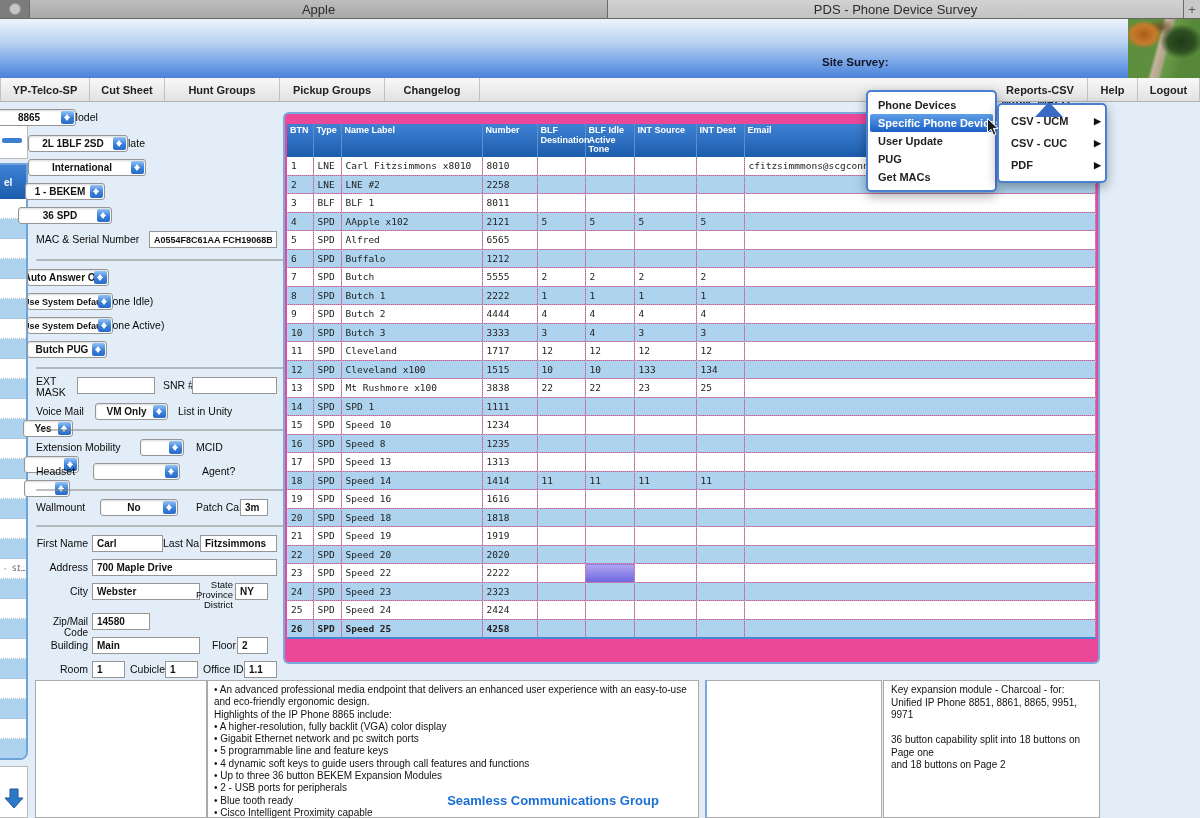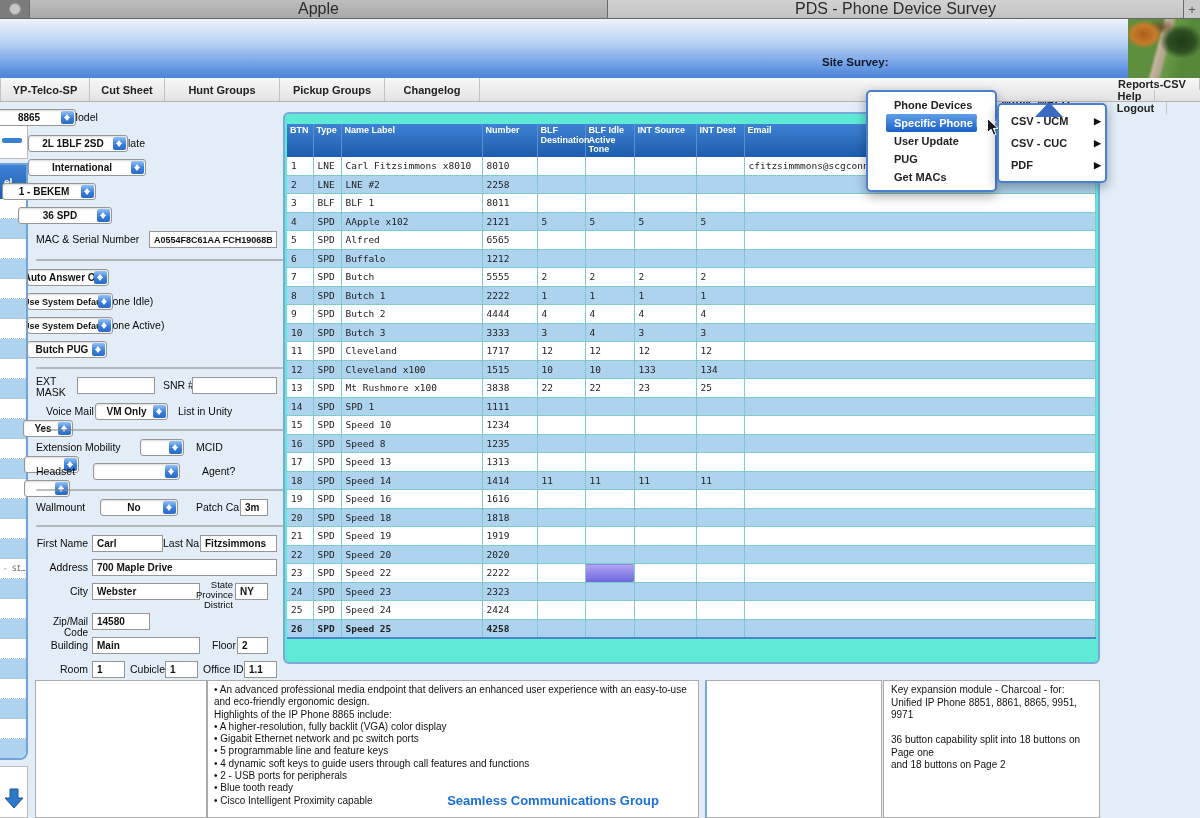--- a/index.html
+++ b/index.html
@@ -7,21 +7,21 @@
   html,body { margin:0; padding:0; }
   body {
     width:1200px; height:818px; overflow:hidden; position:relative;
     background:#e2edf7; font-family:"Liberation Sans", sans-serif;
   }
   
   .tabbar { position:absolute; left:0; top:0; width:1200px; height:19px;
     background:#8a8a8a; display:flex; border-bottom:1px solid #666; }
   .tab-corner { width:30px; background:#7c7c7c; display:flex; align-items:center; justify-content:center; border-right:1px solid #6a6a6a;}
   .win-circle { width:12px; height:12px; border-radius:50%; background:#c6c6c6; border:1px solid #9a9a9a; }
-  .tab { display:flex; align-items:center; justify-content:center; font-size:16px; color:#2c2c2c; border-right:1px solid #6a6a6a; }
+  .tab { display:flex; align-items:center; justify-content:center; font-size:13px; color:#2c2c2c; border-right:1px solid #6a6a6a; }
   .tab-apple { width:578px; background:linear-gradient(#bdbdbd,#a9a9a9); }
   .tab-active { width:576px; background:linear-gradient(#d2d2d2,#c3c3c3); }
   .newtab { flex:1; background:#c9c9c9; color:#555; font-size:13px; display:flex; align-items:center; justify-content:center; }
   
   .banner { position:absolute; left:0; top:19px; width:1200px; height:59px;
     background:linear-gradient(180deg,#eef4fc 0%,#b9d2f2 40%,#6f9fe6 78%,#4a82d8 100%); }
   .site-survey { position:absolute; left:822px; top:37px; display:flex; font-size:11.5px; font-weight:bold; color:#111827; }
   .site-survey .val { margin-left:12px;margin-top:40px; }
   .photo { position:absolute; right:0; top:0; width:72px; height:59px;
     background:
@@ -60,35 +60,35 @@
     padding:0 15px 0 5px; font-size:10px; font-weight:bold; color:#111; white-space:nowrap; overflow:hidden; }
   .stepper { position:absolute; right:1px; top:1px; bottom:1px; width:13px; border-radius:2px;
     background:linear-gradient(#93c2f6,#3a7fd9 55%,#2a6cc8); }
   .stepper::before { content:""; position:absolute; left:3px; top:3px; border:3.5px solid transparent; border-top:none; border-bottom:4px solid #fff; }
   .stepper::after  { content:""; position:absolute; left:3px; bottom:3px; border:3.5px solid transparent; border-bottom:none; border-top:4px solid #fff; }
   input.ti { height:17px; border:1px solid #969696; background:#fff; color:#111;
     font:bold 10px "Liberation Sans", sans-serif; padding:0 4px; }
   .divider { height:2px; background:#8a8a8a; opacity:.55; border-radius:1px; margin:5px 0 5px 6px; }
   
   .table-wrap { position:absolute; left:283px; top:112px; width:817px; height:552px;
-    background:#5eead4; border:2px solid #7aa9dd; border-radius:6px; padding:10px 2px 4px 2px; }
+    background:#ec4899; border:2px solid #7aa9dd; border-radius:6px; padding:10px 2px 4px 2px; }
   table.ptable { border-collapse:collapse; table-layout:fixed; width:100%; }
   .ptable th { background:linear-gradient(#3f82d4,#1c5cac); color:#fff; font:bold 9px "Liberation Sans", sans-serif;
     text-align:left; vertical-align:top; padding:2px 3px; line-height:9.5px; height:26px; border-right:1px solid #5a90cc; }
   .ptable td { height:18.5px; padding:0 4px; border-right:1px dotted #9ab0c0; border-bottom:1px dotted #9ab0c0;
     font:9.5px "DejaVu Sans Mono", monospace; color:#222; white-space:nowrap; overflow:hidden; }
   tr.rodd td { background:#fff; }
   tr.reven td { background:#aed3ee; }
   tr.lastrow td { border-bottom:2px solid #4a86d0;font-weight:bold; }
   td.hl-cell { background:linear-gradient(180deg,#b2a5f1,#6c66e0) !important; border-radius:2px; }
   
   .menu-pointer { position:absolute; left:1035px; top:102px; width:0; height:0; z-index:60;
     border-left:14px solid transparent; border-right:14px solid transparent; border-bottom:15px solid #3a6bc4; }
   .dropdown { position:absolute; left:866px; top:90px; width:131px; background:#fff; border:2px solid #4a7fd2;
-    border-radius:5px; box-shadow:0 4px 12px rgba(0,0,0,.35); padding:4px 16px; z-index:50; }
+    border-radius:5px; box-shadow:0 4px 12px rgba(0,0,0,.35); padding:4px 0; z-index:50; }
   .dd-item { height:18px; display:flex; align-items:center; padding:0 10px; font-size:11px; font-weight:bold; color:#222; white-space:nowrap; }
   .dd-item.hl { background:linear-gradient(#5f9ee8,#1a5fc6); color:#fff; margin:0 2px; padding:0 8px; border-radius:2px; }
   .submenu { position:absolute; left:997px; top:103px; width:110px; background:#fff; border:2px solid #4a7fd2;
     border-radius:5px; box-shadow:0 4px 12px rgba(0,0,0,.35); padding:5px 0; z-index:55; }
   .sm-item { height:22px; display:flex; align-items:center; padding:0 4px 0 12px; font-size:11px; font-weight:bold; color:#222; }
   .sm-arrow { margin-left:auto; font-size:9px; color:#111; }
   .cursor-icon { position:absolute; left:986px; top:118px; z-index:70; }
   
   .bbox { position:absolute; top:680px; height:138px; background:#fff; border:1px solid #aaa; }
   .bbox1 { left:35px;  width:172px; }
@@ -128,21 +128,21 @@
 
 <div class="menubar">
   <span id="menubar-left" style="display:flex;height:100%;">
       <span class="menu-item menu-first" style="width: 90px;">YP-Telco-SP</span>
       <span class="menu-item" style="width: 75px;">Cut Sheet</span>
       <span class="menu-item" style="width: 115px;">Hunt Groups</span>
       <span class="menu-item" style="width: 105px;">Pickup Groups</span>
       <span class="menu-item" style="width: 95px;">Changelog</span>
     </span>
   <span class="menu-spacer"></span>
-  <span id="menubar-right" style="display:flex;height:100%;flex-direction:column;">
+  <span id="menubar-right" style="display:flex;height:100%;">
       <span class="menu-item" style="width: 95px;">Reports-CSV</span>
       <span class="menu-item" style="width: 50px;">Help</span>
       <span class="menu-item" style="width: 62px;">Logout</span>
     </span>
 </div>
 
 <div class="strip-topbox">
   <div class="strip-dash"></div>
 </div>
 <div class="strip">
@@ -203,21 +203,21 @@
   </div>
   <div class="frow">
     <span class="lb" style="left:6px">Call Restrictions</span>
     <div class="ctrl sel" style="right:2px;width:118px">
       <span>International</span>
       <span class="stepper"></span>
     </div>
   </div>
   <div class="frow">
     <span class="lb" style="left:6px">Side Car(s)</span>
-    <div class="ctrl sel" style="right:28px;width:94px">
+    <div class="ctrl sel" style="right:5px;width:80px">
       <span>1 - BEKEM</span>
       <span class="stepper"></span>
     </div>
   </div>
   <div class="frow">
     <span class="lb" style="left:6px">Side Car PBT</span>
     <div class="ctrl sel" style="right:12px;width:94px">
       <span>36 SPD</span>
       <span class="stepper"></span>
     </div>
@@ -256,21 +256,21 @@
     </div>
   </div>
   <div class="divider"></div>
   <div class="frow" style="height:26px">
     <span class="lb" style="left:6px;top:2px;width:34px">EXT MASK</span>
     <input class="ctrl ti" style="left: 47px; width: 78px;" value="">
     <span class="lb" style="left:133px">SNR #</span>
     <input class="ctrl ti" style="right: 7px; width: 85px;" value="">
   </div>
   <div class="frow">
-    <span class="lb" style="left:16px">Voice Mail</span>
+    <span class="lb" style="left:6px">Voice Mail</span>
     <div class="ctrl sel" style="left:65px;width:73px">
       <span>VM Only</span>
       <span class="stepper"></span>
     </div>
     <span class="lb" style="left:148px">List in Unity</span>
     <div class="ctrl sel" style="right:7px;width:50px">
       <span>Yes</span>
       <span class="stepper"></span>
     </div>
   </div>
@@ -666,20 +666,21 @@
 
 <div class="bbox bbox1"></div>
 <div class="bbox bbox2">
   <div id="features">
       <div class="feat-line">• An advanced professional media endpoint that delivers an enhanced user experience with an easy-to-use and eco-friendly ergonomic design.</div>
       <div class="feat-line">Highlights of the IP Phone 8865 include:</div>
       <div class="feat-line">• A higher-resolution, fully backlit (VGA) color display</div>
       <div class="feat-line">• Gigabit Ethernet network and pc switch ports</div>
       <div class="feat-line">• 5 programmable line and feature keys</div>
       <div class="feat-line">• 4 dynamic soft keys to guide users through call features and functions</div>
+      <div class="feat-line">• Up to three 36 button BEKEM Expansion Modules</div>
       <div class="feat-line">• 2 - USB ports for peripherals</div>
       <div class="feat-line">• Blue tooth ready</div>
       <div class="feat-line">• Cisco Intelligent Proximity capable</div>
     </div>
   <div class="brand">Seamless Communications Group</div>
 </div>
 <div class="bbox bbox3"></div>
 <div class="bbox bbox4">
   <div id="expansion">
       <div class="exp-line">Key expansion module - Charcoal - for:</div>

